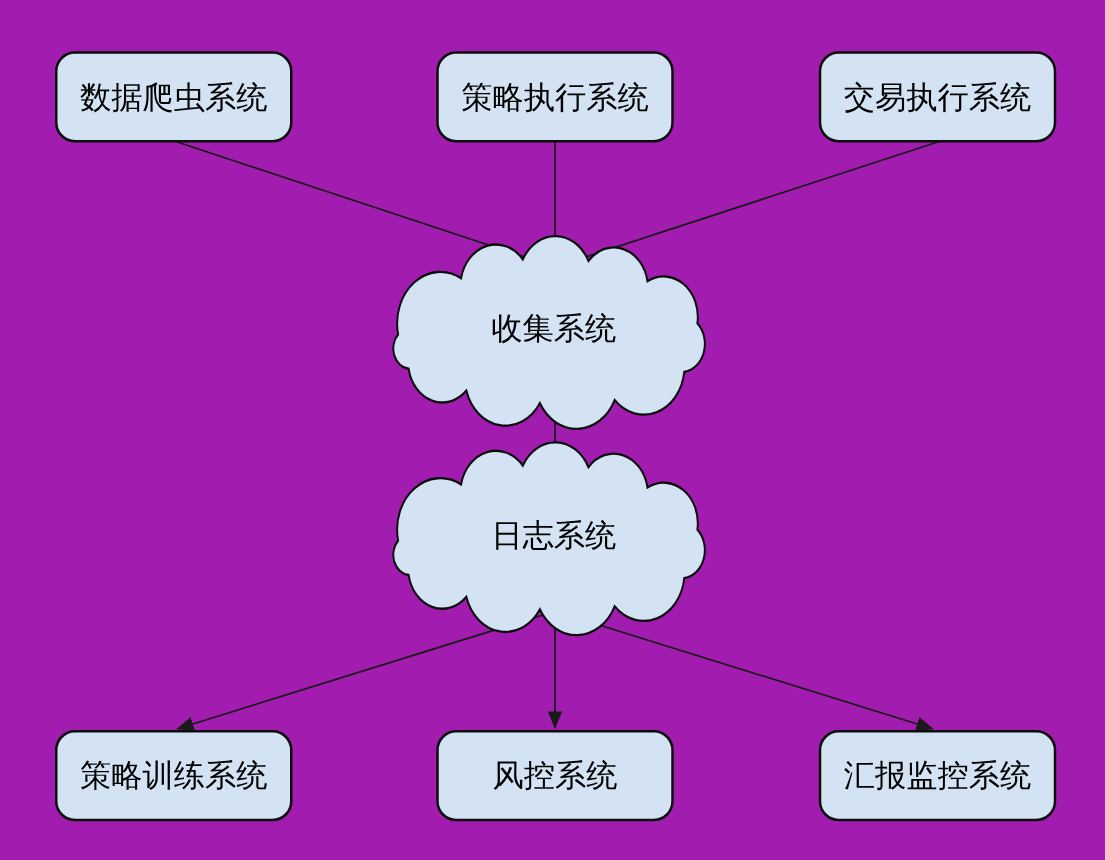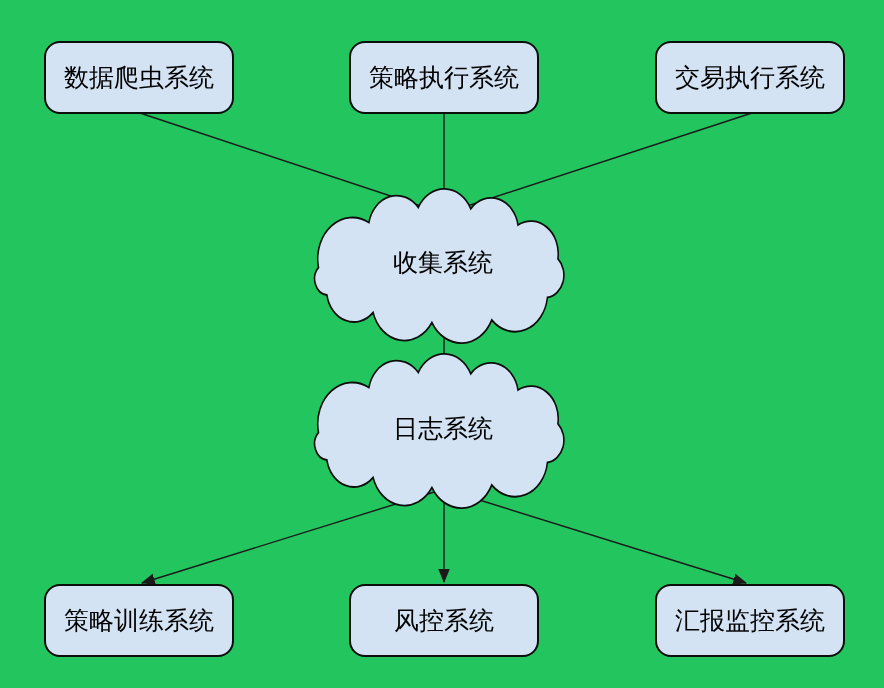--- a/index.html
+++ b/index.html
@@ -4,21 +4,21 @@
 <style>
   html, body {
     margin: 0;
     padding: 0;
     background: #ffffff;
   }
   .stage {
     position: relative;
     width: 884px;
     height: 688px;
-    background: #22c55e;
+    background: #a21caf;
     overflow: hidden;
     font-family: "Liberation Serif", "DejaVu Serif", serif;
   }
   svg { display: block; }
   .node-shape {
     fill: #d3e3f3;
     stroke: #0d0d0d;
   }
   .box-shape { stroke-width: 2; }
   .cloud-shape { stroke-width: 1.5; }

